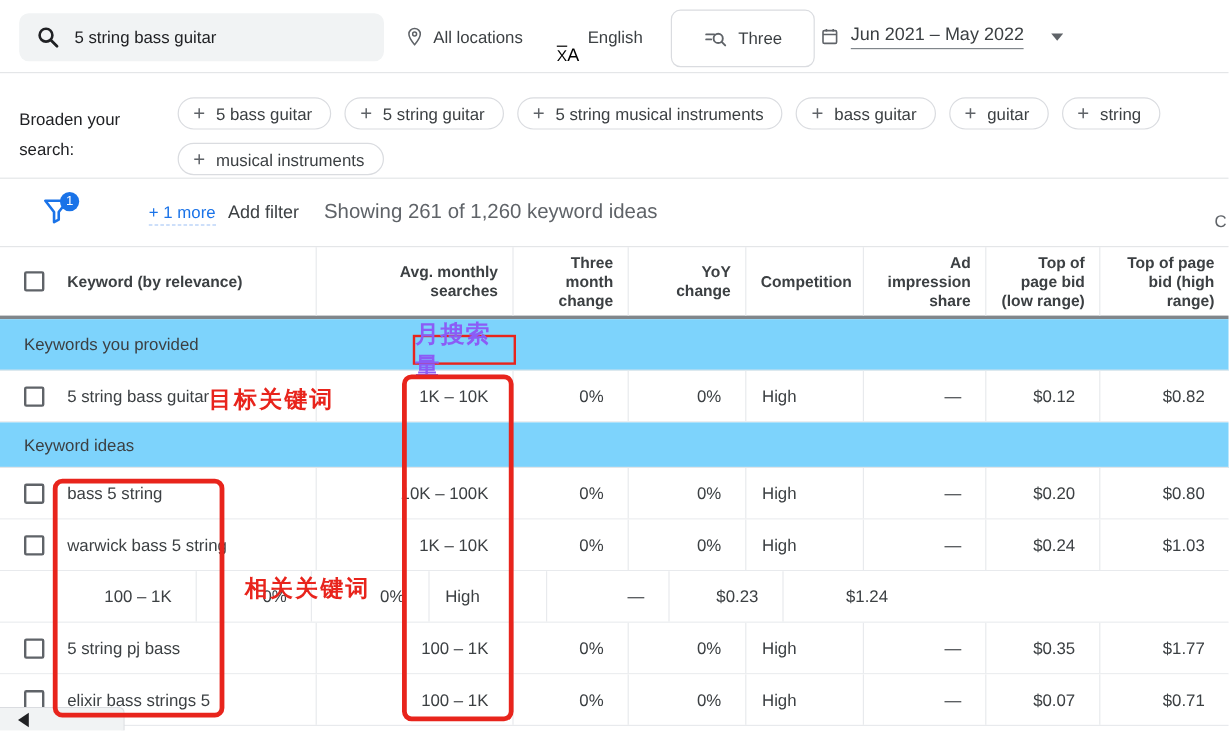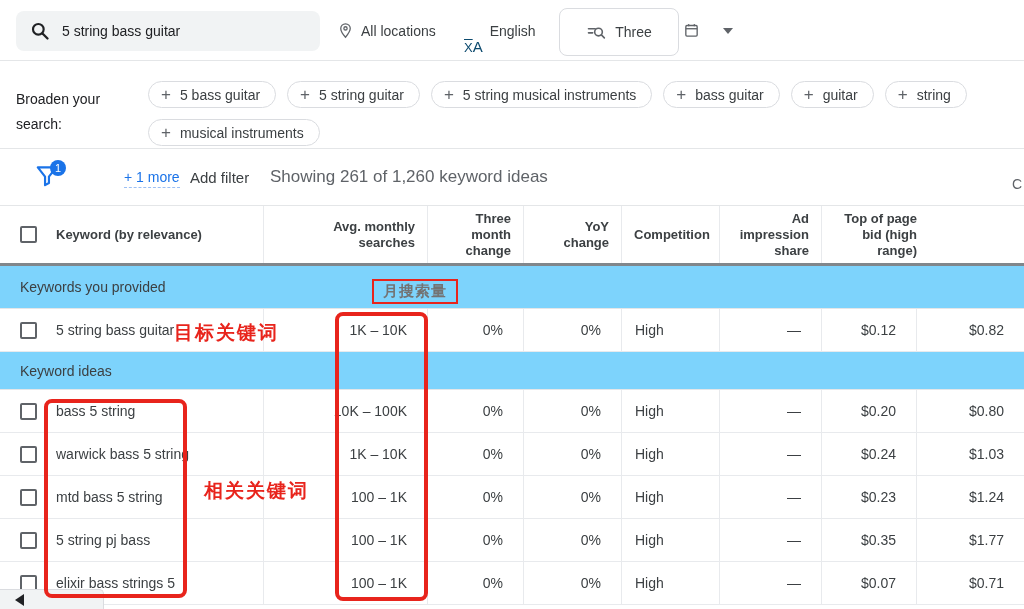--- a/index.html
+++ b/index.html
@@ -53,21 +53,21 @@
   .td.num { justify-content:flex-end; padding-right:20px; }
   .td.left { padding-left:13px; }
 
   
   .hscroll { position:absolute; left:0; top:589px; width:104px; height:20px; background:#f1f3f4; border:1px solid #dadce0; border-left:none; border-bottom:none; border-radius:0 5px 0 0; z-index:20; }
   .scrolltri { position:absolute; left:15px; top:4px; width:0; height:0; border-top:6px solid transparent; border-bottom:6px solid transparent; border-right:9px solid #202124; }
 
   
   .overlay { position:absolute; inset:0; z-index:50; pointer-events:none; }
   .redtext { position:absolute; color:#e8241c; font-weight:700; font-size:19px; letter-spacing:2px; }
-  .ann-monthly-label { position:absolute; left:344px; top:279px; width:86px; height:25px; border:2px solid #e8241c; display:flex; align-items:center; justify-content:center; color:#737373; font-weight:700; font-size:15px; letter-spacing:1px; background:transparent;margin-left:28px; }
+  .ann-monthly-label { position:absolute; left:344px; top:279px; width:86px; height:25px; border:2px solid #e8241c; display:flex; align-items:center; justify-content:center; color:#8b5cf6; font-weight:700; font-size:20px; letter-spacing:1px; background:transparent; }
   .ann-monthly-box { position:absolute; left:335px; top:312px; width:93px; height:289px; border:4px solid #e8241c; border-radius:8px; }
   .ann-keyword-box { position:absolute; left:44px; top:399px; width:143px; height:199px; border:4px solid #e8241c; border-radius:8px; }
   .ann-target { left:174px; top:320px; }
   .ann-related { left:204px; top:478px;font-family:Liberation Mono, monospace; }
 
   svg { display:block; }
 </style>
 </head>
 <body>
 
@@ -88,21 +88,21 @@
       <span>
         <svg width="17" height="17" viewBox="0 0 24 24">
             <path d="M12 2.5C8.2 2.5 5.3 5.4 5.3 9c0 4.8 6.7 12.5 6.7 12.5S18.7 13.8 18.7 9c0-3.6-2.9-6.5-6.7-6.5z" fill="none" stroke="#5f6368" stroke-width="1.8"></path>
             <circle cx="12" cy="9" r="2.3" fill="none" stroke="#5f6368" stroke-width="1.8"></circle>
           </svg>
       </span>
       <span>All locations</span>
     </div>
 
     <div class="topitem lang">
-      <span style="font-size:13px;color:#0c4a6e;margin-top:32px;"><span class="xbar">X</span><span style="font-size:15px;">A</span></span>
+      <span style="font-size:13px;color:#000000;margin-top:32px;"><span class="xbar">X</span><span style="font-size:15px;">A</span></span>
       <span>English</span>
     </div>
 
     <div class="netbtn">
       <span>
         <svg width="20" height="20" viewBox="0 0 24 24" fill="none" stroke="#5f6368" stroke-width="1.9" stroke-linecap="round">
             <line x1="3" y1="8" x2="11" y2="8"></line>
             <line x1="3" y1="13" x2="8" y2="13"></line>
             <circle cx="15" cy="12" r="4.6"></circle>
             <line x1="18.5" y1="15.5" x2="22" y2="19"></line>
@@ -113,20 +113,21 @@
 
     <div class="topitem dates">
       <span>
         <svg width="17" height="17" viewBox="0 0 24 24" fill="none" stroke="#5f6368" stroke-width="1.9">
             <rect x="4" y="5" width="16" height="15" rx="1.6"></rect>
             <line x1="4" y1="9.5" x2="20" y2="9.5"></line>
             <line x1="8" y1="3" x2="8" y2="6"></line>
             <line x1="16" y1="3" x2="16" y2="6"></line>
           </svg>
       </span>
+      <span class="dtext">Jun 2021 – May 2022</span>
       <span class="caret"></span>
     </div>
   </div>
 
   <div class="broaden">
     <div class="blabel">Broaden your search:</div>
     <div class="chips">
       <button class="chip">
           <span class="plus">+</span>
           <span>5 bass guitar</span>
@@ -174,20 +175,21 @@
   <div class="thead">
     <div class="th c0">
       <span class="cb"></span>
       <span>Keyword (by relevance)</span>
     </div>
     <div class="th c1 right">Avg. monthly searches</div>
     <div class="th c2 right">Three month change</div>
     <div class="th c3 right">YoY change</div>
     <div class="th c4">Competition</div>
     <div class="th c5 right">Ad impression share</div>
+    <div class="th c6 right">Top of page bid (low range)</div>
     <div class="th c7 right">Top of page bid (high range)</div>
   </div>
 
   <div class="sectionrow sec1">Keywords you provided</div>
 
   <div class="tr">
     <div class="td kw c0">
         <span class="cb"></span>
         <span>5 string bass guitar</span>
       </div>
@@ -224,24 +226,20 @@
     <div class="td num c1">1K – 10K</div>
     <div class="td num c2">0%</div>
     <div class="td num c3">0%</div>
     <div class="td left c4">High</div>
     <div class="td num c5">—</div>
     <div class="td num c6">$0.24</div>
     <div class="td num c7">$1.03</div>
   </div>
 
   <div class="tr">
-    <div class="td kw c0">
-        <span class="cb"></span>
-        <span>mtd bass 5 string</span>
-      </div>
     <div class="td num c1">100 – 1K</div>
     <div class="td num c2">0%</div>
     <div class="td num c3">0%</div>
     <div class="td left c4">High</div>
     <div class="td num c5">—</div>
     <div class="td num c6">$0.23</div>
     <div class="td num c7">$1.24</div>
   </div>
 
   <div class="tr">

